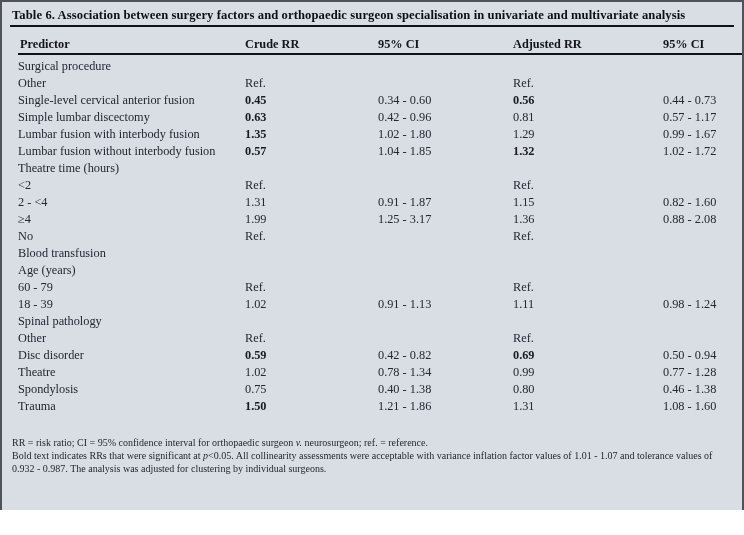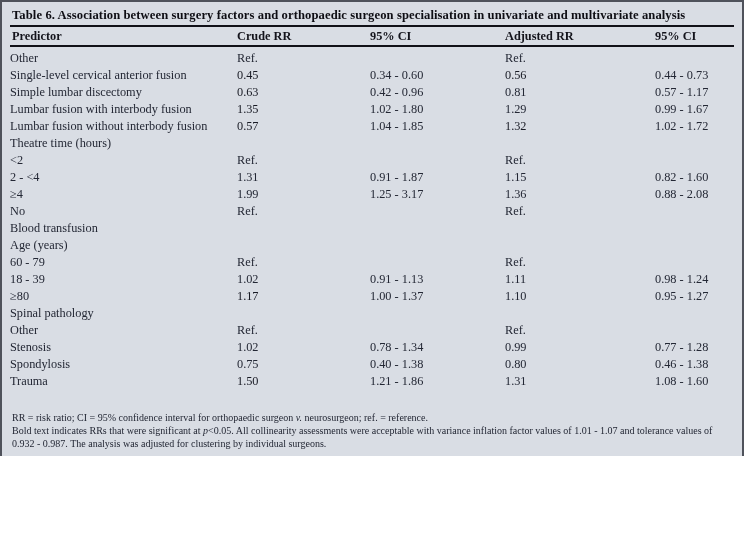--- a/index.html
+++ b/index.html
@@ -3,21 +3,21 @@
 <meta charset="utf-8">
 <style>
   html, body {
     margin: 0; padding: 0;
     width: 744px; height: 535px;
     background: #ffffff;
     font-family: "Liberation Serif", "DejaVu Serif", serif;
   }
   .panel {
     box-sizing: border-box;
-    width: 744px; height: 456px;
+    width: 744px; height: 510px;
     background: #d9dde4;
     border-top: 2px solid #4f525b;
     border-left: 2px solid #4f525b;
     border-right: 2px solid #4f525b;
     padding: 3px 8px 0 8px;
     color: #232734;
     overflow: hidden;
   }
   .title {
     font-size: 12.6px;
@@ -28,42 +28,42 @@
     white-space: nowrap;
   }
   .rule {
     height: 2px;
     background: #111118;
   }
   table.tbl {
     width: 100%;
     table-layout: fixed;
     border-collapse: collapse;
-    margin: 0;
+    margin: 8px;
   }
   table.tbl th, table.tbl td {
     padding: 0;
     font-size: 12.3px;
     height: 17px;
     vertical-align: middle;
     text-align: left;
     white-space: nowrap;
     overflow: hidden;
   }
   table.tbl thead th {
     font-weight: bold;
     color: #14141c;
     height: 18px;
     border-bottom: 2px solid #111118;
   }
   table.tbl thead th:first-child { padding-left: 2px; }
   table.tbl tbody tr:first-child td { padding-top: 3px; }
   td.group { padding-left: 2px; }
   td.item-label { padding-left: 14px; }
-  td.bold { font-weight: normal; color: #181a24; }
+  td.bold { font-weight: bold; color: #181a24; }
   .footnotes {
     margin-top: 21px;
     padding: 0 2px;
     font-size: 10px;
     line-height: 13px;
     color: #232734;
   }
   .footnotes p { margin: 0; }
   .footnotes i { font-style: italic; }
 </style>
@@ -86,20 +86,23 @@
       <tr>
         <th>Predictor</th>
         <th>Crude RR</th>
         <th>95% CI</th>
         <th>Adjusted RR</th>
         <th>95% CI</th>
       </tr>
     </thead>
     <tbody>
         <tr>
+          <td colspan="5" class="group">Surgical procedure</td>
+        </tr>
+        <tr>
           <td class="item-label">Other</td>
           <td>Ref.</td>
           <td></td>
           <td>Ref.</td>
           <td></td>
         </tr>
         <tr>
           <td class="item-label">Single-level cervical anterior fusion</td>
           <td class="bold">0.45</td>
           <td>0.34 - 0.60</td>
@@ -172,38 +175,38 @@
           <td></td>
         </tr>
         <tr>
           <td class="item-label">18 - 39</td>
           <td>1.02</td>
           <td>0.91 - 1.13</td>
           <td>1.11</td>
           <td>0.98 - 1.24</td>
         </tr>
         <tr>
-          <td class="item-label">≥80</td>
-          <td class="bold">1.17</td>
-          <td>1.00 - 1.37</td>
-          <td>1.10</td>
-          <td>0.95 - 1.27</td>
-        </tr>
-        <tr>
           <td colspan="5" class="group">Spinal pathology</td>
         </tr>
         <tr>
           <td class="item-label">Other</td>
           <td>Ref.</td>
           <td></td>
           <td>Ref.</td>
           <td></td>
         </tr>
         <tr>
-          <td class="item-label">Stenosis</td>
+          <td class="item-label">Disc disorder</td>
+          <td class="bold">0.59</td>
+          <td>0.42 - 0.82</td>
+          <td class="bold">0.69</td>
+          <td>0.50 - 0.94</td>
+        </tr>
+        <tr>
+          <td class="item-label">Theatre</td>
           <td>1.02</td>
           <td>0.78 - 1.34</td>
           <td>0.99</td>
           <td>0.77 - 1.28</td>
         </tr>
         <tr>
           <td class="item-label">Spondylosis</td>
           <td>0.75</td>
           <td>0.40 - 1.38</td>
           <td>0.80</td>

